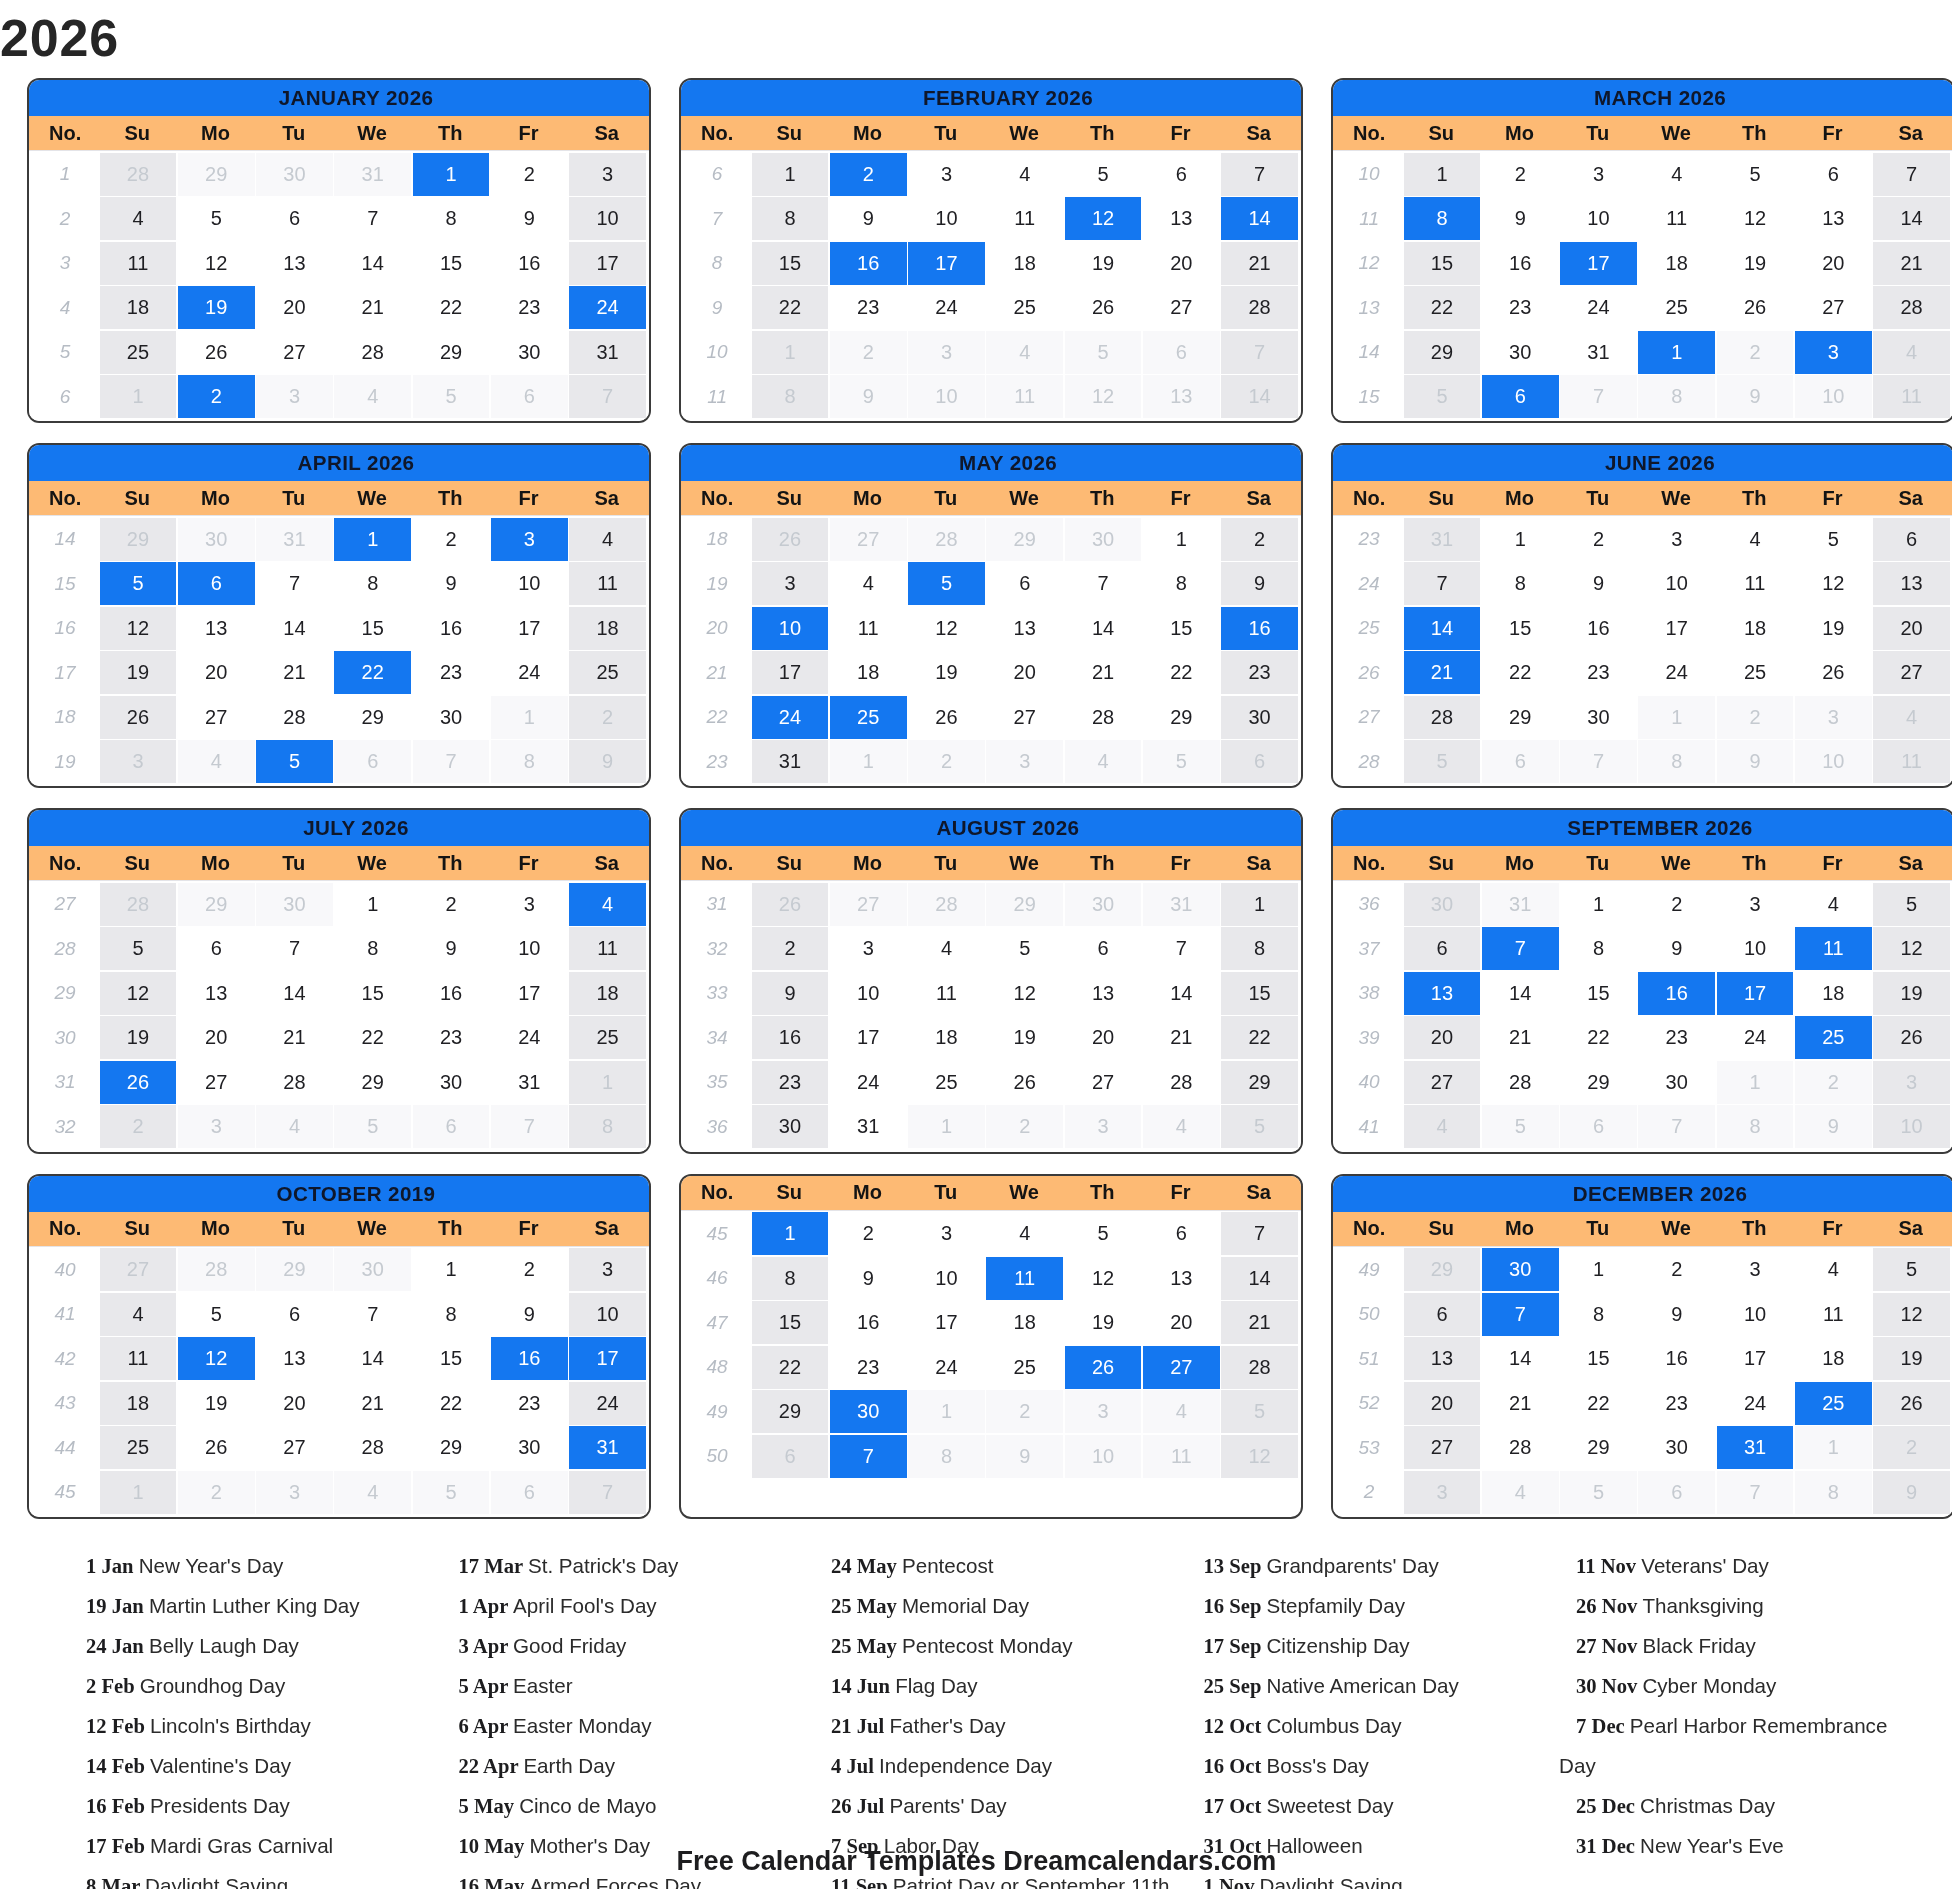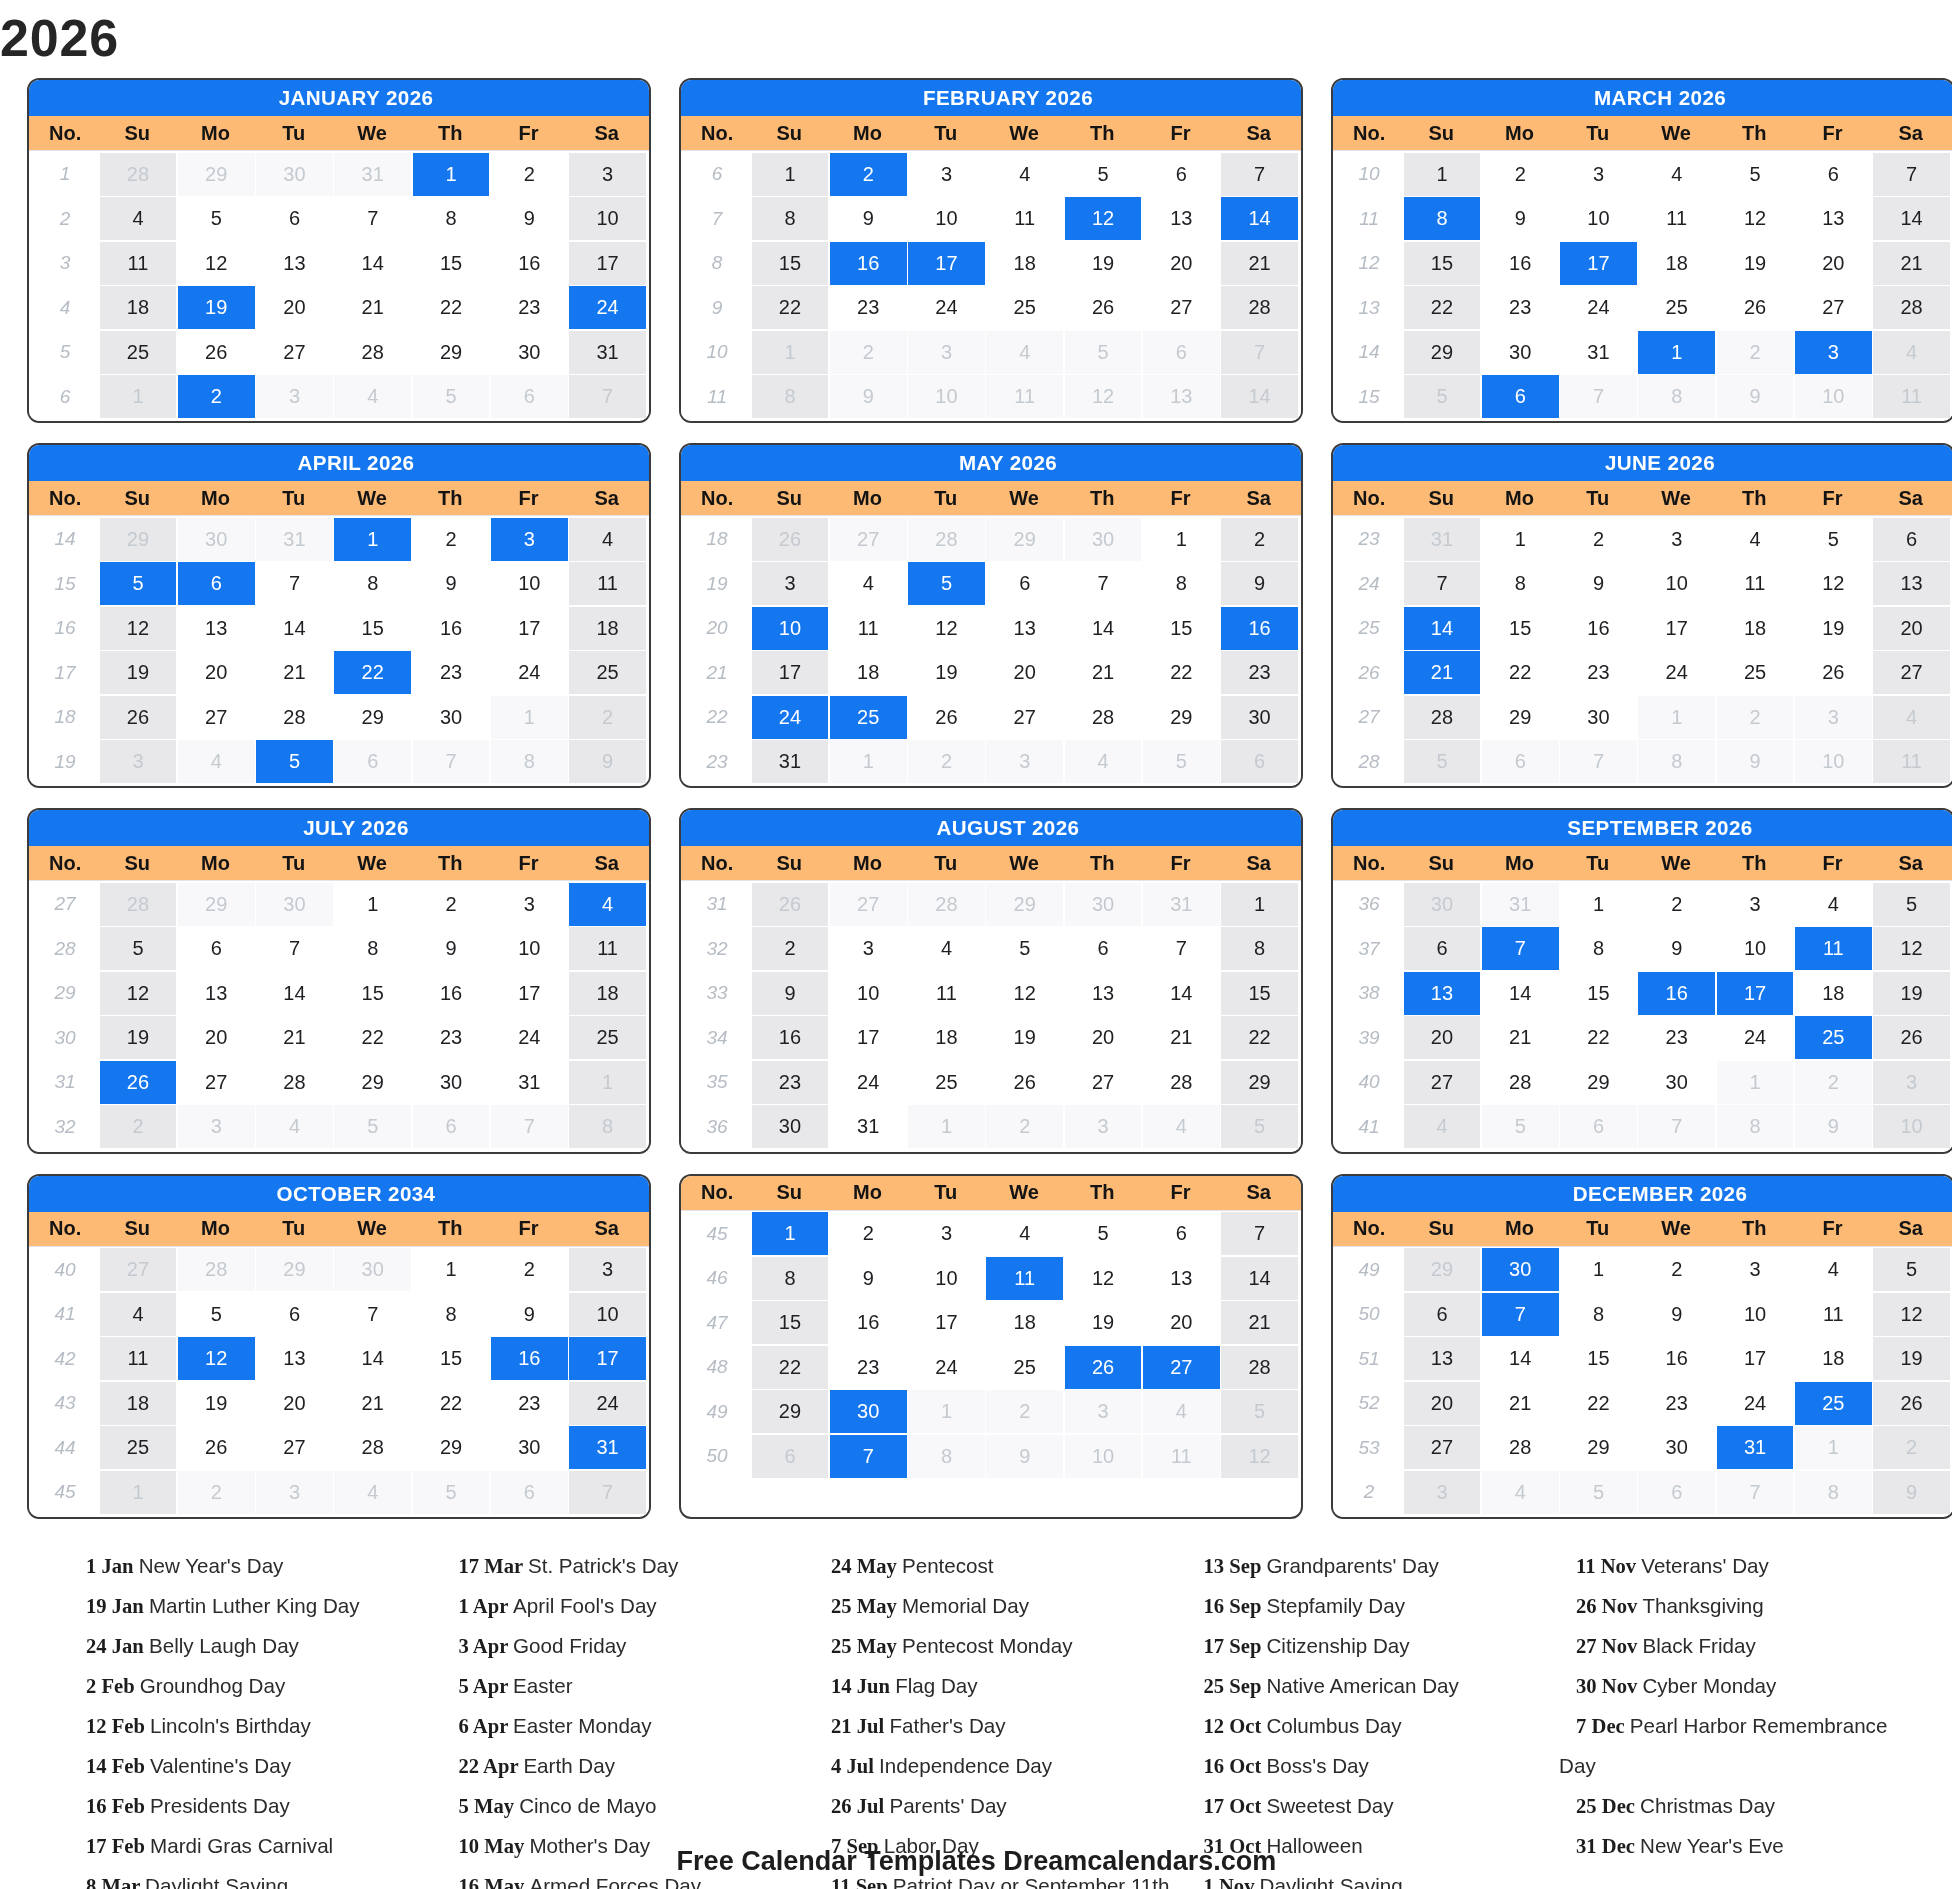--- a/index.html
+++ b/index.html
@@ -8,21 +8,21 @@
   body { width:1953px; height:1890px; font-family:"Liberation Sans", sans-serif; }
   .page { position:relative; width:1953px; height:1890px; overflow:hidden; }
 
   .title { text-align:left; font-size:52px; font-weight:bold; color:#262626;
            margin:0; padding:7.6px 0 10.7px 0; letter-spacing:0.8px; }
 
   .months { display:grid; grid-template-columns:repeat(3, 624px);
             column-gap:28px; row-gap:20px; margin-left:27px; }
 
   .month-card { border:2.3px solid #3b3b3b; border-radius:12.2px; overflow:hidden; background:#fff; }
-  .month-header { background:var(--accent); color:#ffffff; font-weight:bold; text-align:center;
+  .month-header { background:var(--accent); color:#0f172a; font-weight:bold; text-align:center;
                   font-size:20.6px; height:36px; line-height:36px; letter-spacing:0.4px;padding-left:34px; }
 
   .dow-row { display:grid; grid-template-columns:66px repeat(7,1fr); height:35px;
              border-bottom:1.5px solid #e4e4e8; background:#fdba74; padding:0 3.1px; }
   .dow { display:flex; align-items:center; justify-content:center;
          font-size:20px; font-weight:bold; color:#141414; }
 
   .month-body { display:grid; grid-template-columns:66px repeat(7,1fr);
                 grid-auto-rows:43px; gap:1.5px; padding:1.5px 3.1px 3.1px 3.1px; background:#fff; }
   .wkno { display:flex; align-items:center; justify-content:center;
@@ -609,21 +609,21 @@
           <div class="cell we other">4</div>
           <div class="cell other">5</div>
           <div class="cell other">6</div>
           <div class="cell other">7</div>
           <div class="cell other">8</div>
           <div class="cell other">9</div>
           <div class="cell we other">10</div>
         </div>
       </div>
       <div class="month-card">
-        <div class="month-header">OCTOBER 2034</div>
+        <div class="month-header">OCTOBER 2019</div>
         <div class="dow-row">
           <div class="dow">No.</div>
           <div class="dow">Su</div>
           <div class="dow">Mo</div>
           <div class="dow">Tu</div>
           <div class="dow">We</div>
           <div class="dow">Th</div>
           <div class="dow">Fr</div>
           <div class="dow">Sa</div>
         </div>

